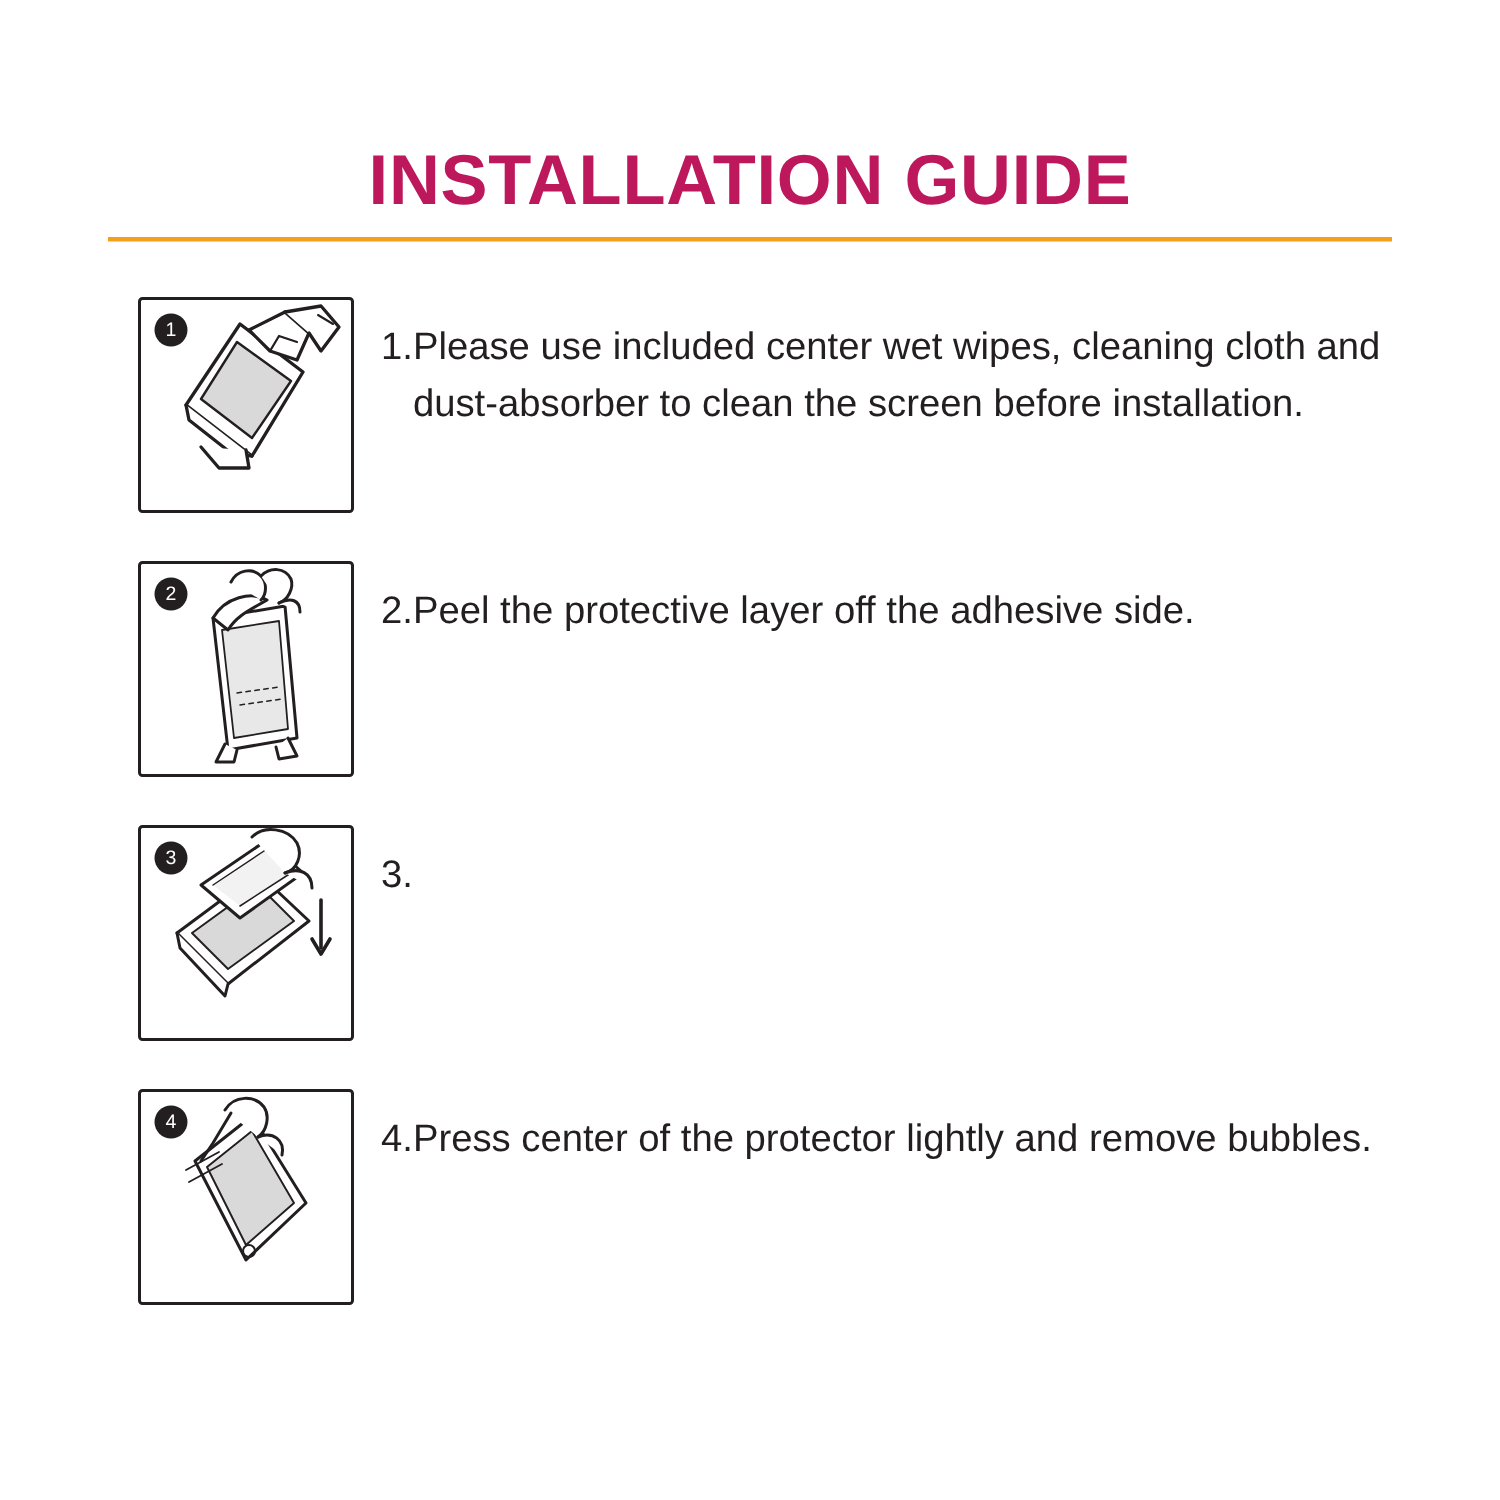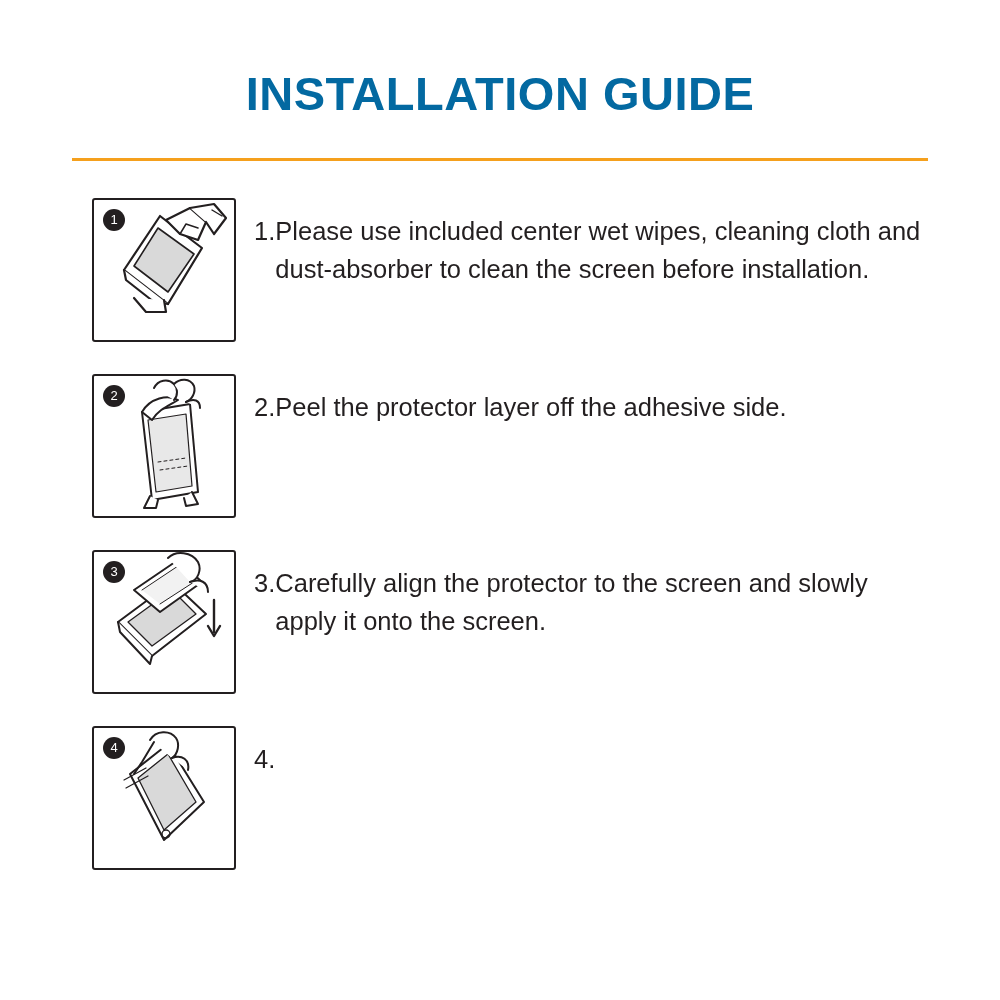--- a/index.html
+++ b/index.html
@@ -17,27 +17,27 @@
   .page {
     position: relative;
     width: 1000px;
     height: 1000px;
     background: #ffffff;
     box-sizing: border-box;
   }
   .title {
     position: absolute;
     left: 0;
-    top: 66px;
+    top: 92px;
     width: 1000px;
     text-align: center;
     font-size: 47px;
     font-weight: bold;
     letter-spacing: 0.5px;
-    color: #0369a1;
+    color: #be185d;
   }
   .rule {
     position: absolute;
     left: 72px;
     top: 158px;
     width: 856px;
     height: 3px;
     background: #f5a01d;
   }
   .steps {
@@ -158,21 +158,21 @@
             <path d="M56 120 L50 132 L62 132 L64 124" fill="#ffffff"></path>
             <path d="M98 116 L104 128 L92 130 L90 122" fill="#ffffff"></path>
 
             <path d="M64 86 L92 82" stroke-width="1" stroke-dasharray="3 3"></path>
             <path d="M66 94 L94 90" stroke-width="1" stroke-dasharray="3 3"></path>
           </g>
         </svg>
       </div>
       <div class="step-text">
         <span class="step-num">2.</span>
-        <span class="step-body">Peel the protector layer off the adhesive side.</span>
+        <span class="step-body">Peel the protective layer off the adhesive side.</span>
       </div>
     </div>
 
     <div class="step s3">
       <div class="thumb">
         <div class="badge">3</div>
         <svg width="140" height="140" viewBox="0 0 140 140">
           <g stroke="#231f20" stroke-width="2" fill="none" stroke-linejoin="round" stroke-linecap="round">
 
             <path d="M24 70 L78 30 L112 62 L58 104 Z" fill="#ffffff"></path>
@@ -185,21 +185,20 @@
             <path d="M74 6 C82 -2 98 0 104 10 C108 18 104 28 96 30" fill="#ffffff"></path>
             <path d="M96 30 C106 26 114 30 114 40" fill="#ffffff"></path>
 
             <path d="M120 48 L120 80" stroke-width="2.4"></path>
             <path d="M114 74 L120 84 L126 74" stroke-width="2.4" fill="none"></path>
           </g>
         </svg>
       </div>
       <div class="step-text">
         <span class="step-num">3.</span>
-        <span class="step-body">Carefully align the protector to  the screen and slowly apply it onto the screen.</span>
       </div>
     </div>
 
     <div class="step s4">
       <div class="thumb">
         <div class="badge">4</div>
         <svg width="140" height="140" viewBox="0 0 140 140">
           <g stroke="#231f20" stroke-width="2" fill="none" stroke-linejoin="round" stroke-linecap="round">
 
             <path d="M36 46 L74 16 L110 74 L70 112 Z" fill="#ffffff"></path>
@@ -210,17 +209,18 @@
             <path d="M78 30 C88 26 96 32 94 42" fill="#ffffff"></path>
             <path d="M60 14 L48 34 L40 46" fill="#ffffff"></path>
 
             <path d="M30 52 L52 40" stroke-width="1.2"></path>
             <path d="M32 60 L54 48" stroke-width="1.2"></path>
           </g>
         </svg>
       </div>
       <div class="step-text">
         <span class="step-num">4.</span>
+        <span class="step-body">Press center of the protector lightly and remove bubbles.</span>
       </div>
     </div>
 
   </div>
 </div>
 
 </body></html>

